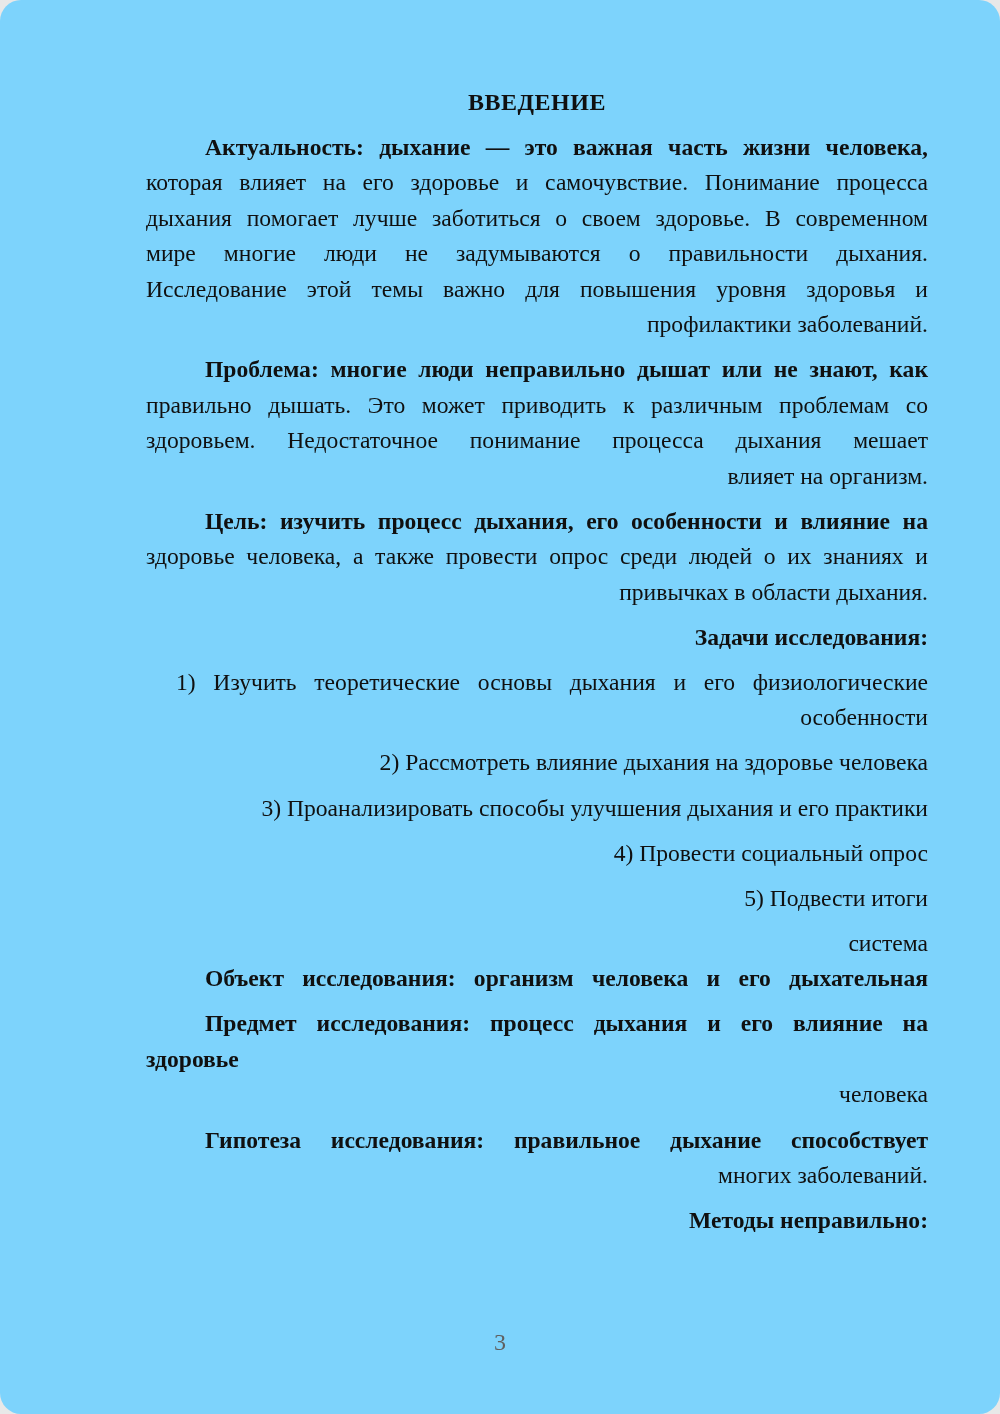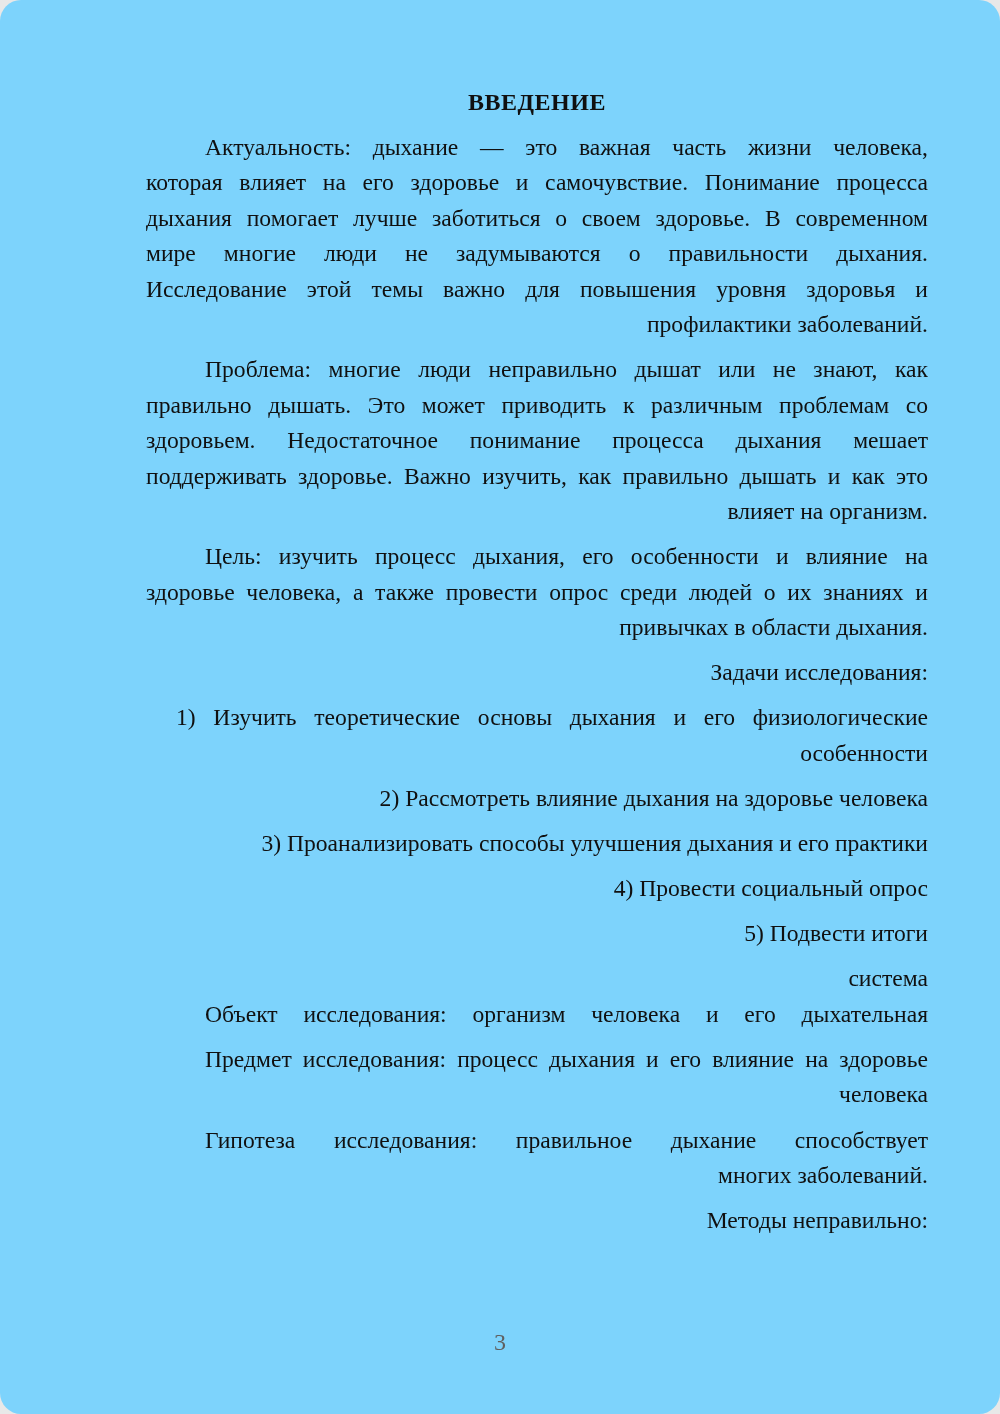--- a/index.html
+++ b/index.html
@@ -33,21 +33,21 @@
     font-size: 23.6px;
     line-height: 35.5px;
     white-space: normal;
   }
   .line.justified {
     text-align: justify;
     text-align-last: justify;
     text-justify: inter-word;
   }
   .line.left { text-align: right; }
-  .indent-body { text-indent: 59px; }
+  .indent-body { text-indent: 59px; font-weight: bold; }
   .indent-list { text-indent: 30px; margin-top: 6px; }
   .page-number {
     position: absolute;
     left: 0;
     right: 0;
     top: 1325px;
     text-align: center;
     font-size: 24px;
     line-height: 35.5px;
     color: #5f5f5f;
@@ -65,21 +65,20 @@
           <div class="line justified">которая влияет на его здоровье и самочувствие. Понимание процесса</div>
           <div class="line justified">дыхания помогает лучше заботиться о своем здоровье. В современном</div>
           <div class="line justified">мире многие люди не задумываются о правильности дыхания.</div>
           <div class="line justified">Исследование этой темы важно для повышения уровня здоровья и</div>
           <div class="line left">профилактики заболеваний.</div>
         </div>
         <div class="para">
           <div class="line justified indent-body">Проблема: многие люди неправильно дышат или не знают, как</div>
           <div class="line justified">правильно дышать. Это может приводить к различным проблемам со</div>
           <div class="line justified">здоровьем. Недостаточное понимание процесса дыхания мешает</div>
-          <div class="line justified">поддерживать здоровье. Важно изучить, как правильно дышать и как это</div>
           <div class="line left">влияет на организм.</div>
         </div>
         <div class="para">
           <div class="line justified indent-body">Цель: изучить процесс дыхания, его особенности и влияние на</div>
           <div class="line justified">здоровье человека, а также провести опрос среди людей о их знаниях и</div>
           <div class="line left">привычках в области дыхания.</div>
         </div>
         <div class="para">
           <div class="line left indent-body">Задачи исследования:</div>
         </div>

